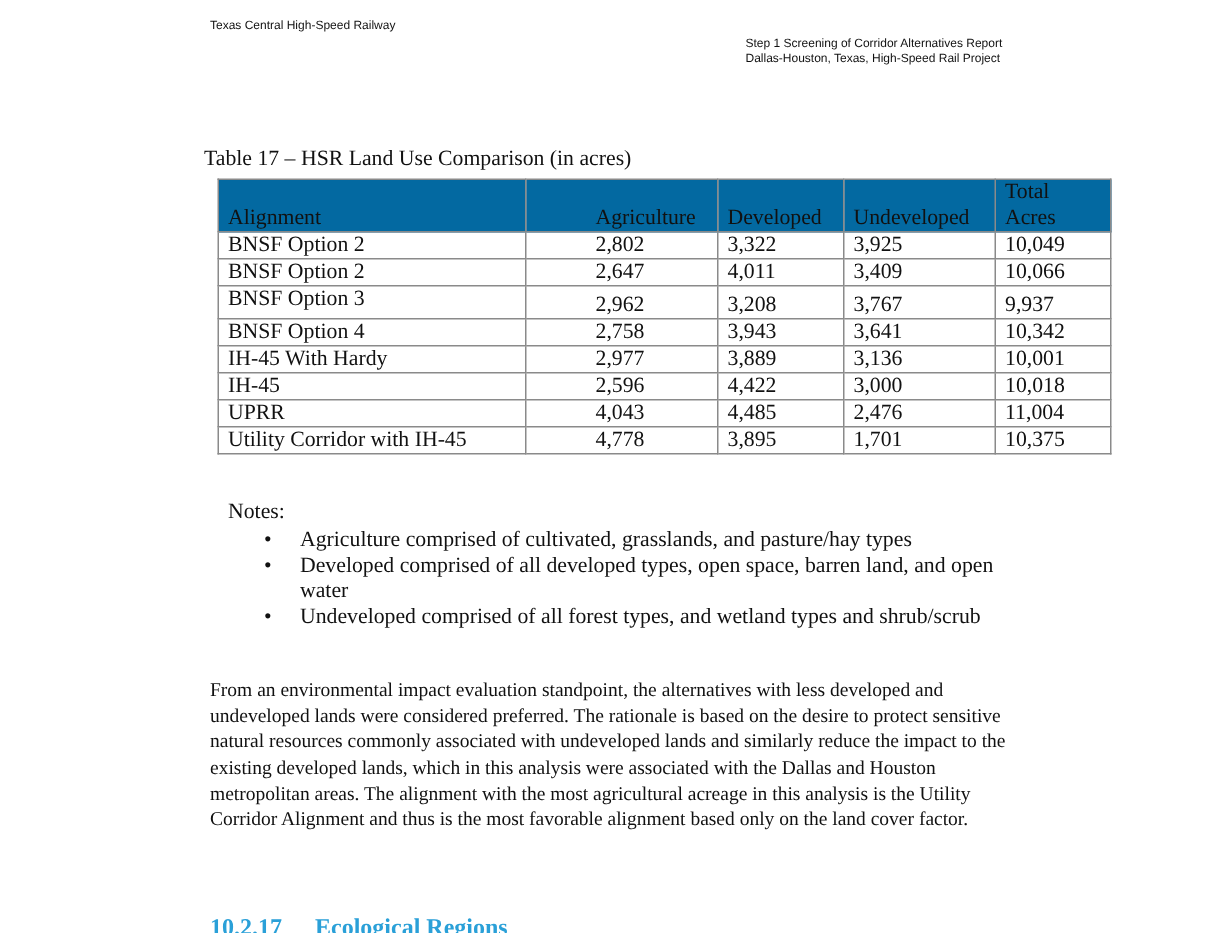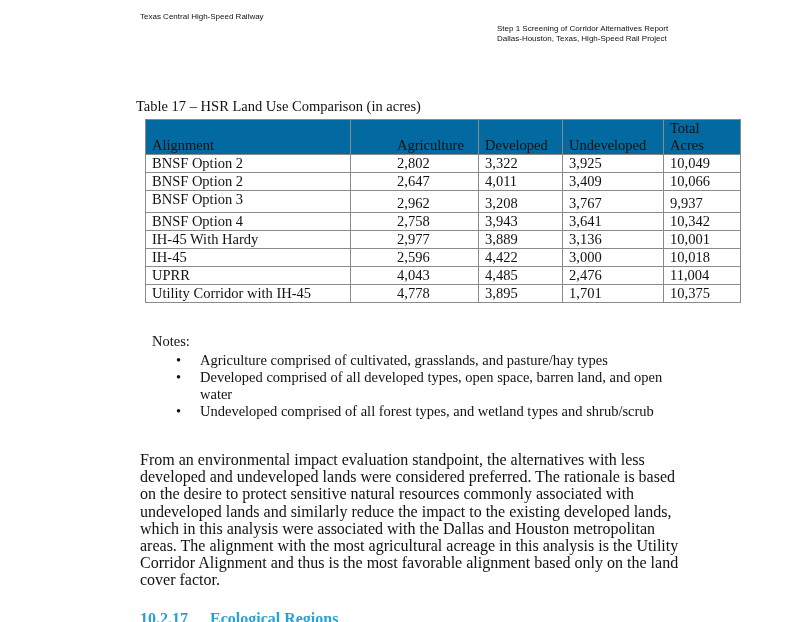--- a/index.html
+++ b/index.html
@@ -15,21 +15,21 @@
   table.lu th.c1, table.lu td.c1 { width:81px;padding-left:46px; }
   table.lu th.c2, table.lu td.c2 { width:77px; }
   table.lu th.c3, table.lu td.c3 { width:94px; }
   table.lu th.c4, table.lu td.c4 { width:70px; }
   table.lu tr.tall td { height:21px; }
   table.lu tr.tall td.c0 { vertical-align:top; }
   .notes { position:absolute; left:152px; top:333px; font-size:14.5px; line-height:17px;text-align:center; }
   ul.bul { position:absolute; left:176px; top:352px; margin:0; padding:0; list-style:none; font-size:14.5px; line-height:17px; width:500px; }
   ul.bul li { position:relative; padding-left:24px; }
   ul.bul li .dot { position:absolute; left:0; top:0; }
-  .para { position:absolute; left:140px; top:451px; width:540px; font-size:16px; line-height:17.2px; }
+  .para { position:absolute; left:140px; top:451px; width:540px; font-size:13px; line-height:17.2px; }
   .sec { position:absolute; left:140px; top:610px; font-family:"Liberation Serif", serif; font-weight:bold; font-size:16px; color:#2aa0d8; white-space:nowrap; }
   .sec .num { margin-right:22px; }
 </style>
 </head>
 <body>
 
 <div class="hdr hdr-left">Texas Central High-Speed Railway</div>
 <div class="hdr hdr-right">
   <div>Step 1 Screening of Corridor Alternatives Report</div>
   <div>Dallas-Houston, Texas, High-Speed Rail Project</div>

